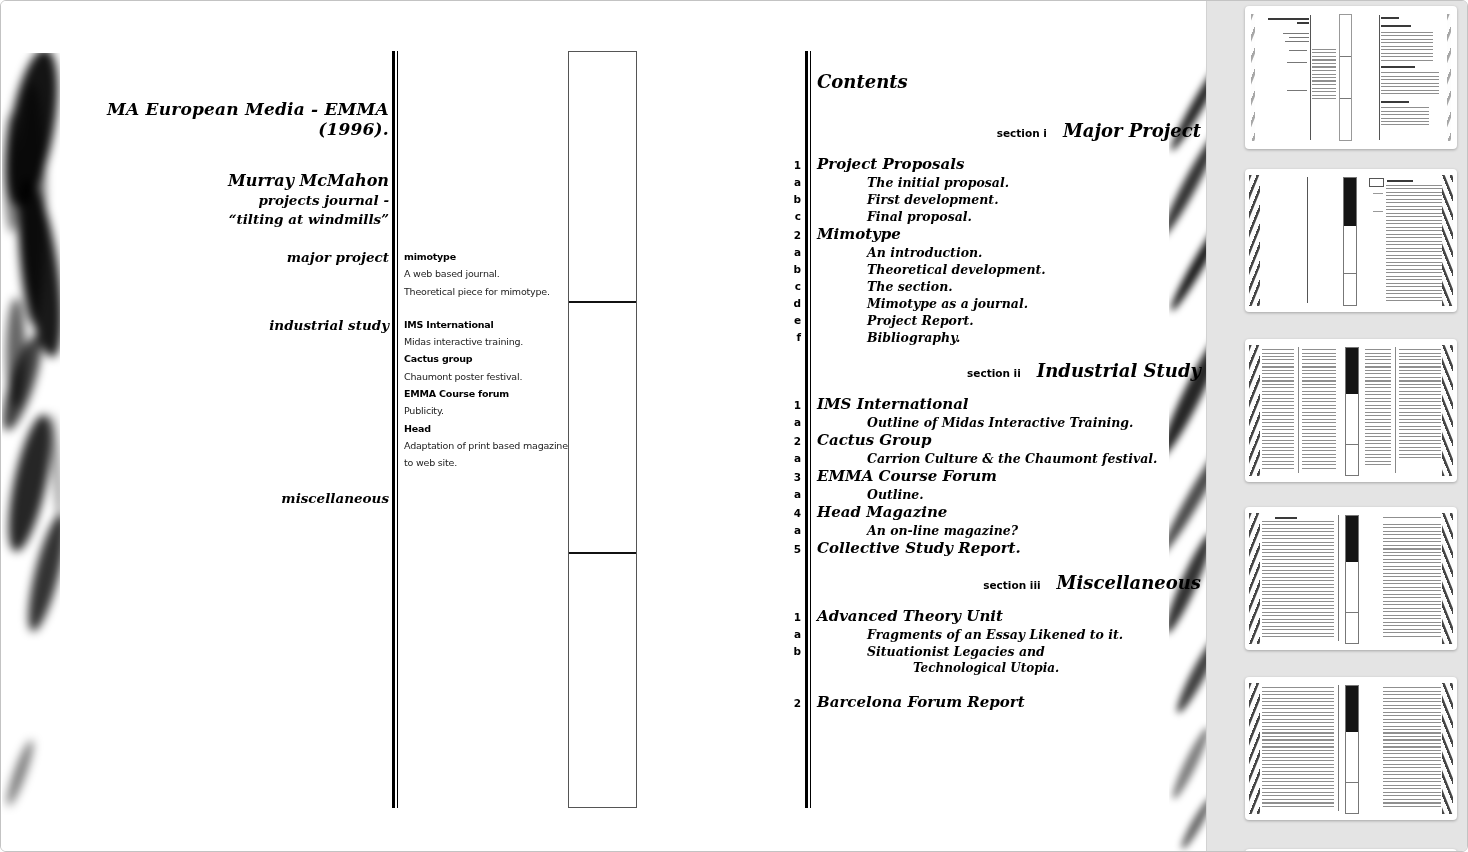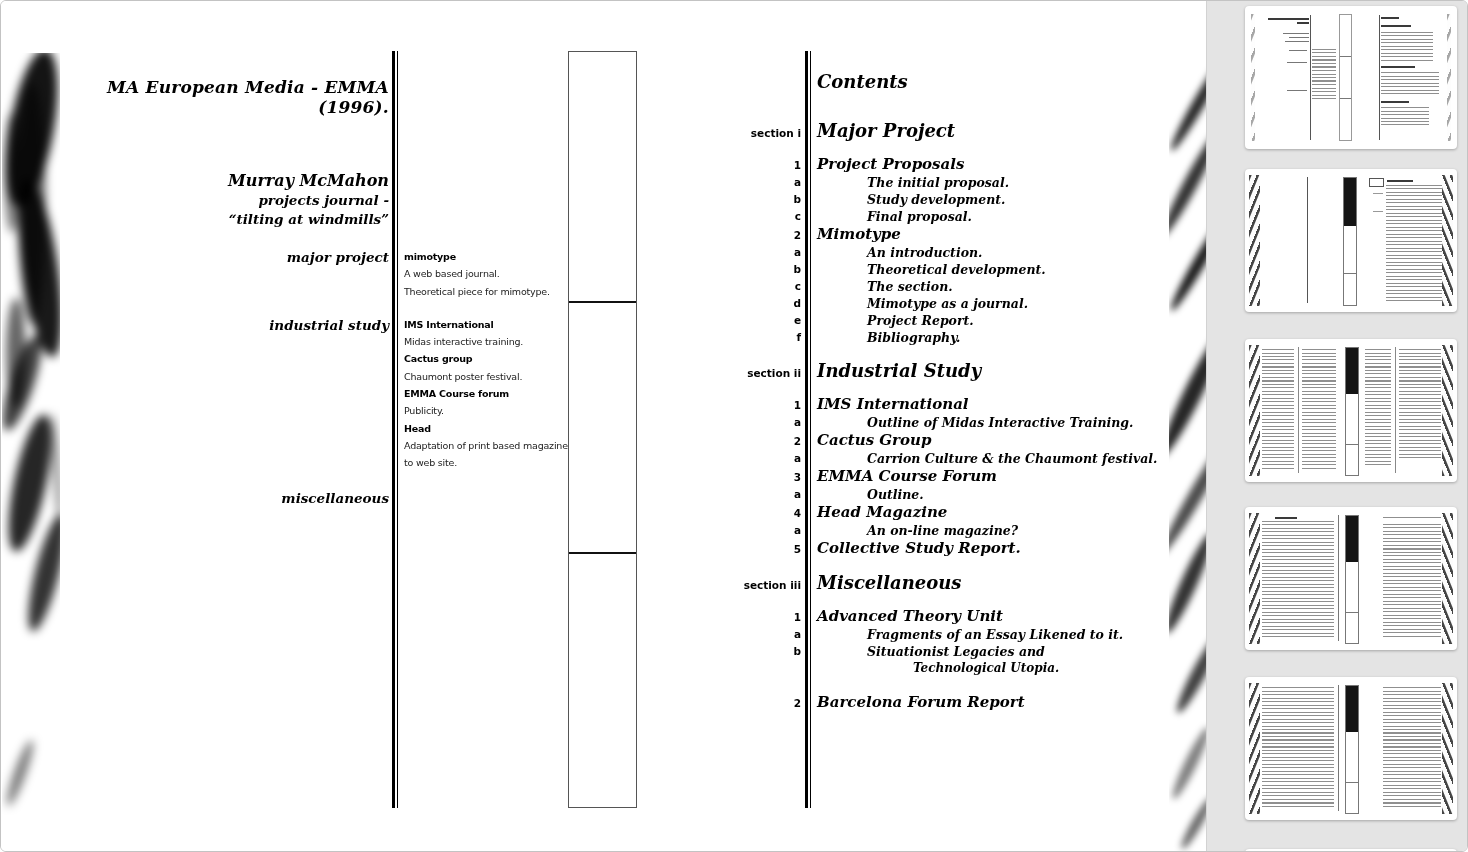--- a/index.html
+++ b/index.html
@@ -6,21 +6,21 @@
   .window{
     position:relative;width:1466px;height:850px;margin:0;
     border:1px solid #c3c3c3;border-radius:6px;overflow:hidden;
     background:#ffffff;font-family:"DejaVu Serif", serif;color:#000;
   }
   
   .main-page{position:absolute;left:0;top:0;width:1205px;height:850px;background:#fff;}
   .strip{position:absolute;pointer-events:none;}
   .strip-left{left:1px;top:52px;}
   .strip-right{left:1168px;top:62px;}
-  .title-block{position:absolute;left:60px;top:76px;width:328px;text-align:right;
+  .title-block{position:absolute;left:60px;top:98px;width:328px;text-align:right;
     font-weight:bold;font-style:italic;font-size:17px;line-height:20px;letter-spacing:.2px;}
   .author-block{position:absolute;left:60px;top:170px;width:328px;text-align:right;
     font-weight:bold;font-style:italic;}
   .author-line1{font-size:16px;line-height:20px;}
   .author-line2{font-size:13.5px;line-height:19px;}
 
   .row-label{position:absolute;left:60px;width:328px;text-align:right;
     font-weight:bold;font-style:italic;font-size:13.5px;}
   #lbl-g0{top:248px}#lbl-g1{top:316px}#lbl-g2{top:489px}
 
@@ -42,21 +42,21 @@
   .cb-div1{top:249px}.cb-div2{top:500px}
 
   
   .contents{position:absolute;left:640px;top:70px;width:560px;display:flex;flex-direction:column;}
   .c-row{display:flex;align-items:flex-start;}
   .c-label{flex:none;width:160px;text-align:right;font-family:"DejaVu Sans", sans-serif;
     font-weight:bold;font-size:10.5px;color:#000;}
   .c-text{margin-left:16px;font-weight:bold;font-style:italic;color:#000;white-space:nowrap;}
   .c-title .c-text{font-size:18px;line-height:22px;}
   .c-title{margin-bottom:13px;}
-  .c-section{margin-top:14px;margin-bottom:13px;}
+  .c-section{margin-top:14px;margin-bottom:13px;justify-content:flex-end;}
   .c-section .c-text{font-size:18px;line-height:22px;}
   .c-section .c-label{padding-top:7px;}
   .c-item .c-text{font-size:15px;line-height:19px;}
   .c-item .c-label{padding-top:4px;}
   .c-sub .c-text{font-size:12.5px;line-height:17px;padding-left:50px;}
   .c-sub .c-label{padding-top:2px;}
   .c-sub2 .c-text{font-size:12px;line-height:17px;padding-left:96px;}
   .c-gap{margin-top:16px;}
 
   
@@ -182,21 +182,21 @@
       <div class="c-row c-item">
         <span class="c-label">1</span>
         <span class="c-text">Project Proposals</span>
       </div>
       <div class="c-row c-sub">
         <span class="c-label">a</span>
         <span class="c-text">The initial proposal.</span>
       </div>
       <div class="c-row c-sub">
         <span class="c-label">b</span>
-        <span class="c-text">Study development.</span>
+        <span class="c-text">First development.</span>
       </div>
       <div class="c-row c-sub">
         <span class="c-label">c</span>
         <span class="c-text">Final proposal.</span>
       </div>
       <div class="c-row c-item">
         <span class="c-label">2</span>
         <span class="c-text">Mimotype</span>
       </div>
       <div class="c-row c-sub">

